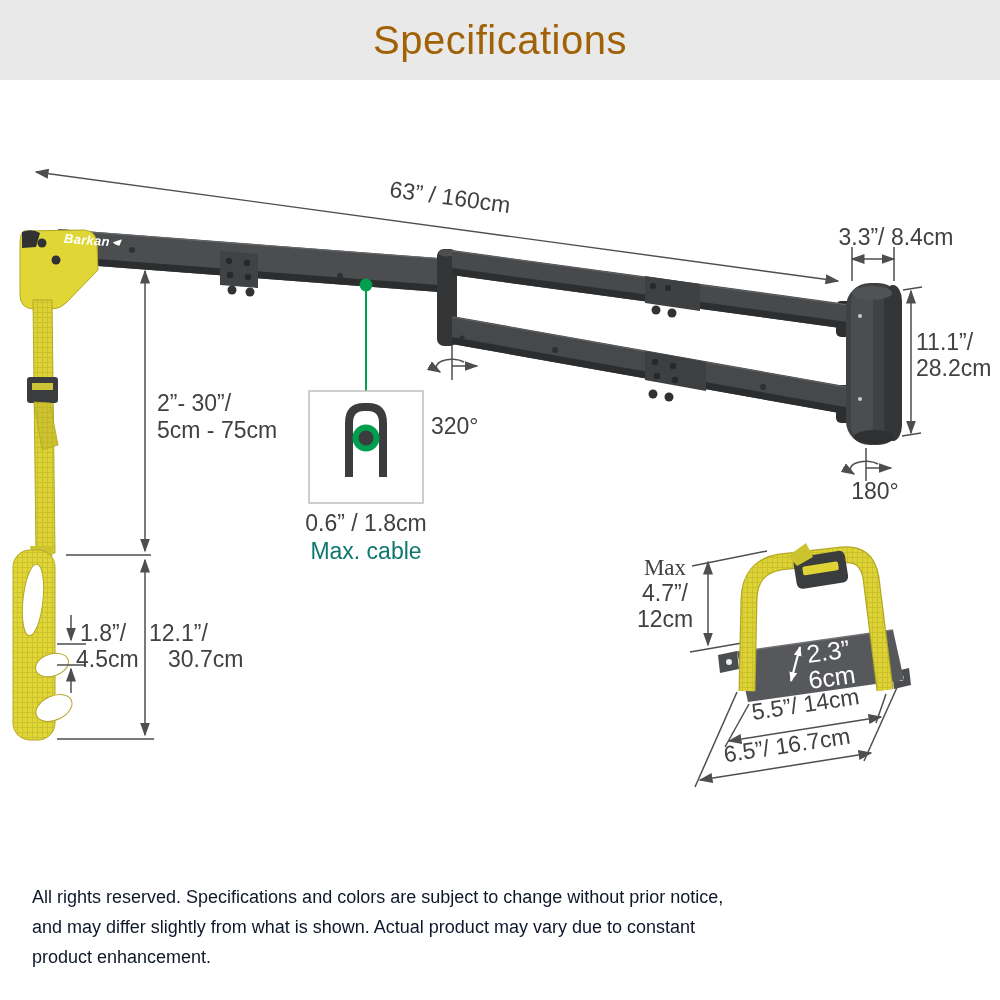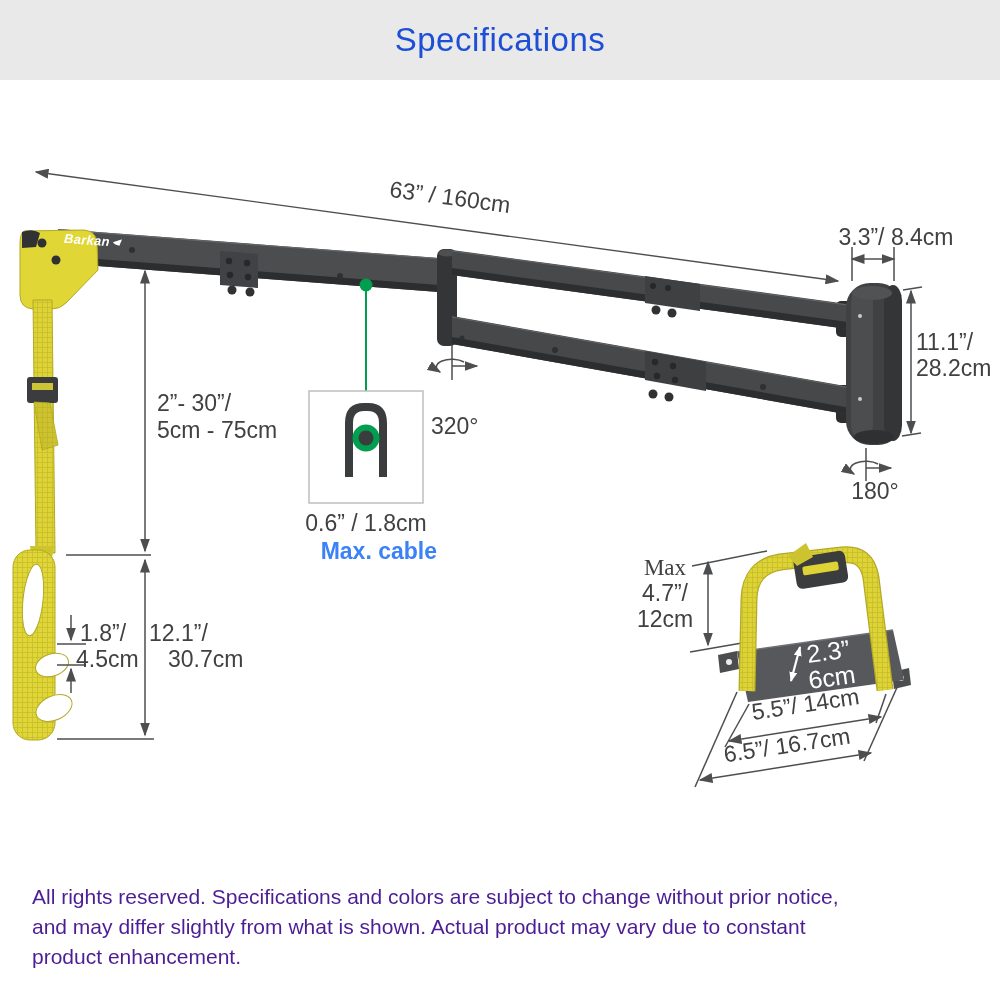--- a/index.html
+++ b/index.html
@@ -1,32 +1,32 @@
 <!DOCTYPE html>
 <html><head>
 <meta charset="utf-8">
 <style>
   html,body{margin:0;padding:0;background:#fff;}
   .stage{position:relative;width:1000px;height:1000px;background:#fff;overflow:hidden;
          font-family:"Liberation Sans",sans-serif;color:#414042;}
   .banner{position:absolute;left:0;top:0;width:1000px;height:80px;background:#e9e9e9;
           display:flex;align-items:center;justify-content:center;}
-  .banner .title{font-size:33px;font-weight:400;color:#1d4ed8;letter-spacing:.5px;}
+  .banner .title{font-size:40px;font-weight:400;color:#a16207;letter-spacing:.5px;}
   svg.diagram{position:absolute;left:0;top:0;width:1000px;height:1000px;}
   .lbl{position:absolute;font-size:23px;color:#414042;white-space:nowrap;line-height:1.1;}
   .ctr{text-align:center;}
   .rot63{transform:rotate(7.8deg);transform-origin:center;}
   .rotneg{transform:rotate(-8.6deg);transform-origin:center;}
-  .green{color:#3b82f6;font-weight:bold;text-align:right;}
+  .green{color:#0f766e;font-weight:normal;}
   .white-lbl{color:#fff;font-size:25px;transform:rotate(-8deg);transform-origin:center;text-align:center;line-height:1.05;}
   .logo{position:absolute;left:64px;top:233px;transform:rotate(4.2deg);color:#fff;
         font-size:13px;font-weight:bold;font-style:italic;letter-spacing:.3px;display:flex;align-items:center;}
   .logo-ic{display:inline-block;width:9px;height:7px;background:#fff;margin-left:3px;
            clip-path:polygon(0 55%,100% 0,75% 100%,25% 80%);}
-  .footer{position:absolute;left:32px;top:882px;width:940px;font-size:21px;line-height:30px;color:#4c1d95;}
+  .footer{position:absolute;left:32px;top:882px;width:940px;font-size:18px;line-height:30px;color:#0f172a;}
 </style>
 </head>
 <body>
 
 <div class="stage">
 
   <div class="banner">
     <div class="title">Specifications</div>
   </div>
 

